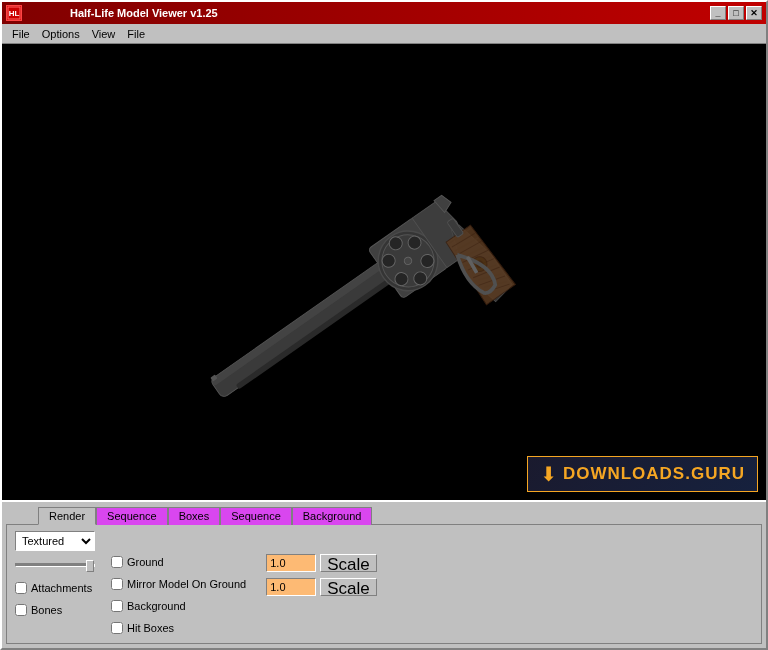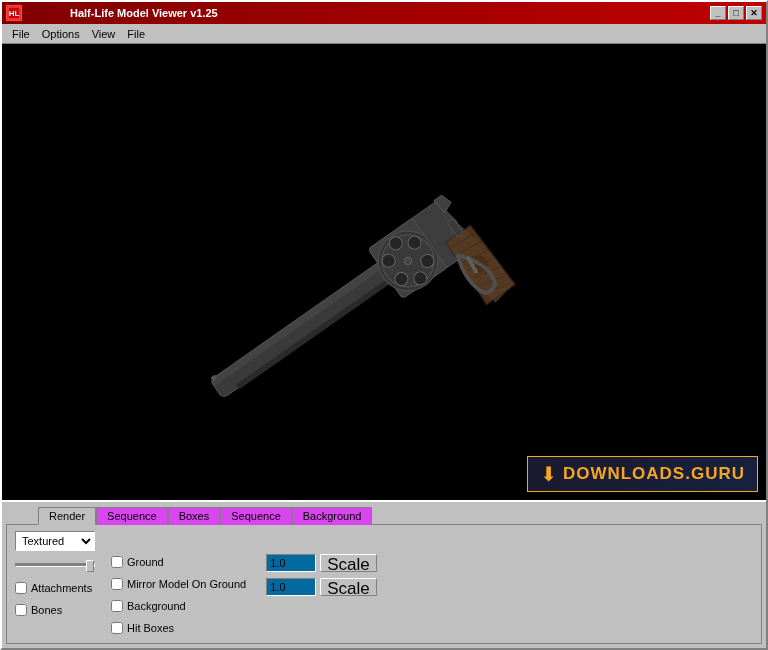--- a/index.html
+++ b/index.html
@@ -234,21 +234,21 @@
     .scale-row {
       display: flex;
       align-items: center;
       gap: 4px;
       height: 20px;
     }
 
     .scale-input {
       width: 50px;
       height: 18px;
-      background: #0369a1;
+      background: #fdba74;
       border: 1px solid;
       border-color: #808080 #fff #fff #808080;
       font-size: 11px;
       padding: 1px 3px;
     }
 
     .scale-btn {
       height: 18px;
       padding: 0 6px;
       background: #c0c0c0;

